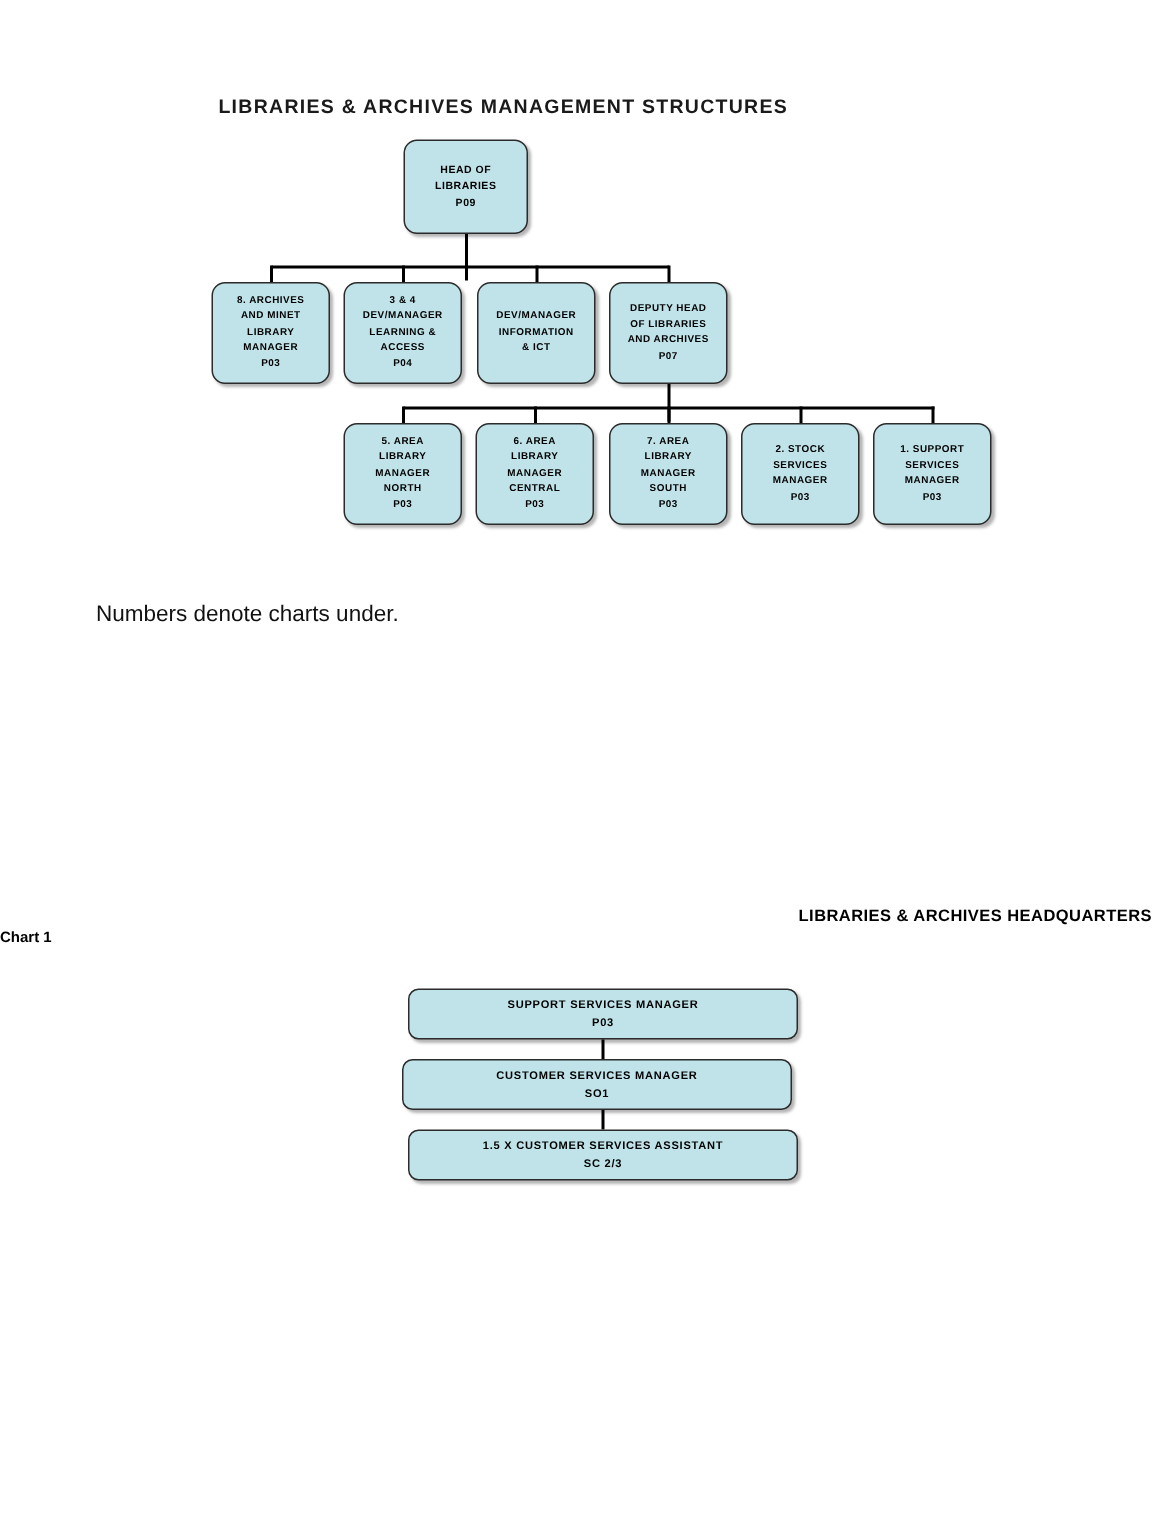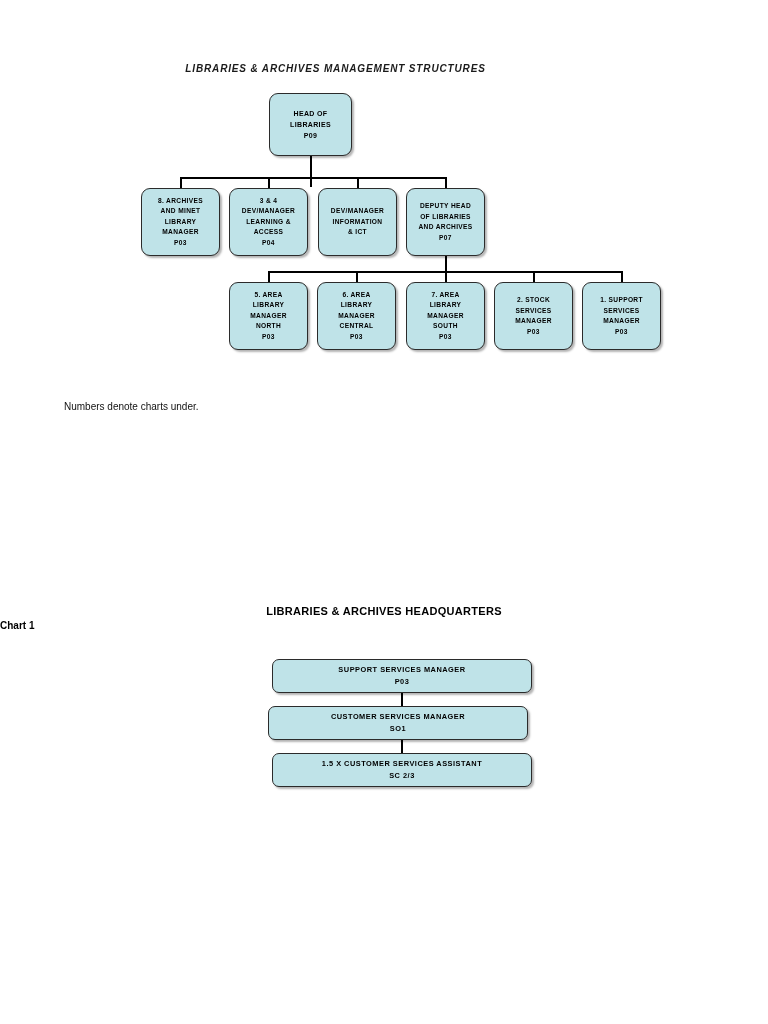--- a/index.html
+++ b/index.html
@@ -16,52 +16,51 @@
     overflow: hidden;
   }
 
   
   .doc-title {
     position: absolute;
     left: 0;
     top: 63px;
     width: 671px;
     text-align: center;
-    font-size: 10px;
+    font-size: 13px;
     font-weight: bold;
     letter-spacing: 0.85px;
     color: #1a1a1a;
-    font-style: italic;
   }
   .chart1-title {
     position: absolute;
     left: 0;
     top: 605px;
     width: 768px;
-    text-align: center;
+    text-align: right;
     font-size: 11px;
     font-weight: bold;
     letter-spacing: 0.3px;
     color: #000;
   }
   .chart1-subtitle {
     position: absolute;
     left: 0;
     top: 620px;
     width: 768px;
     text-align: left;
     font-size: 10px;
     font-weight: bold;
     color: #000;
   }
   .note {
     position: absolute;
     left: 64px;
     top: 401px;
-    font-size: 10px;
+    font-size: 15px;
     color: #111;
   }
 
   
   .node {
     position: absolute;
     box-sizing: border-box;
     background: #bfe3e8;
     border: 1px solid #2b2b2b;
     border-radius: 9px;

